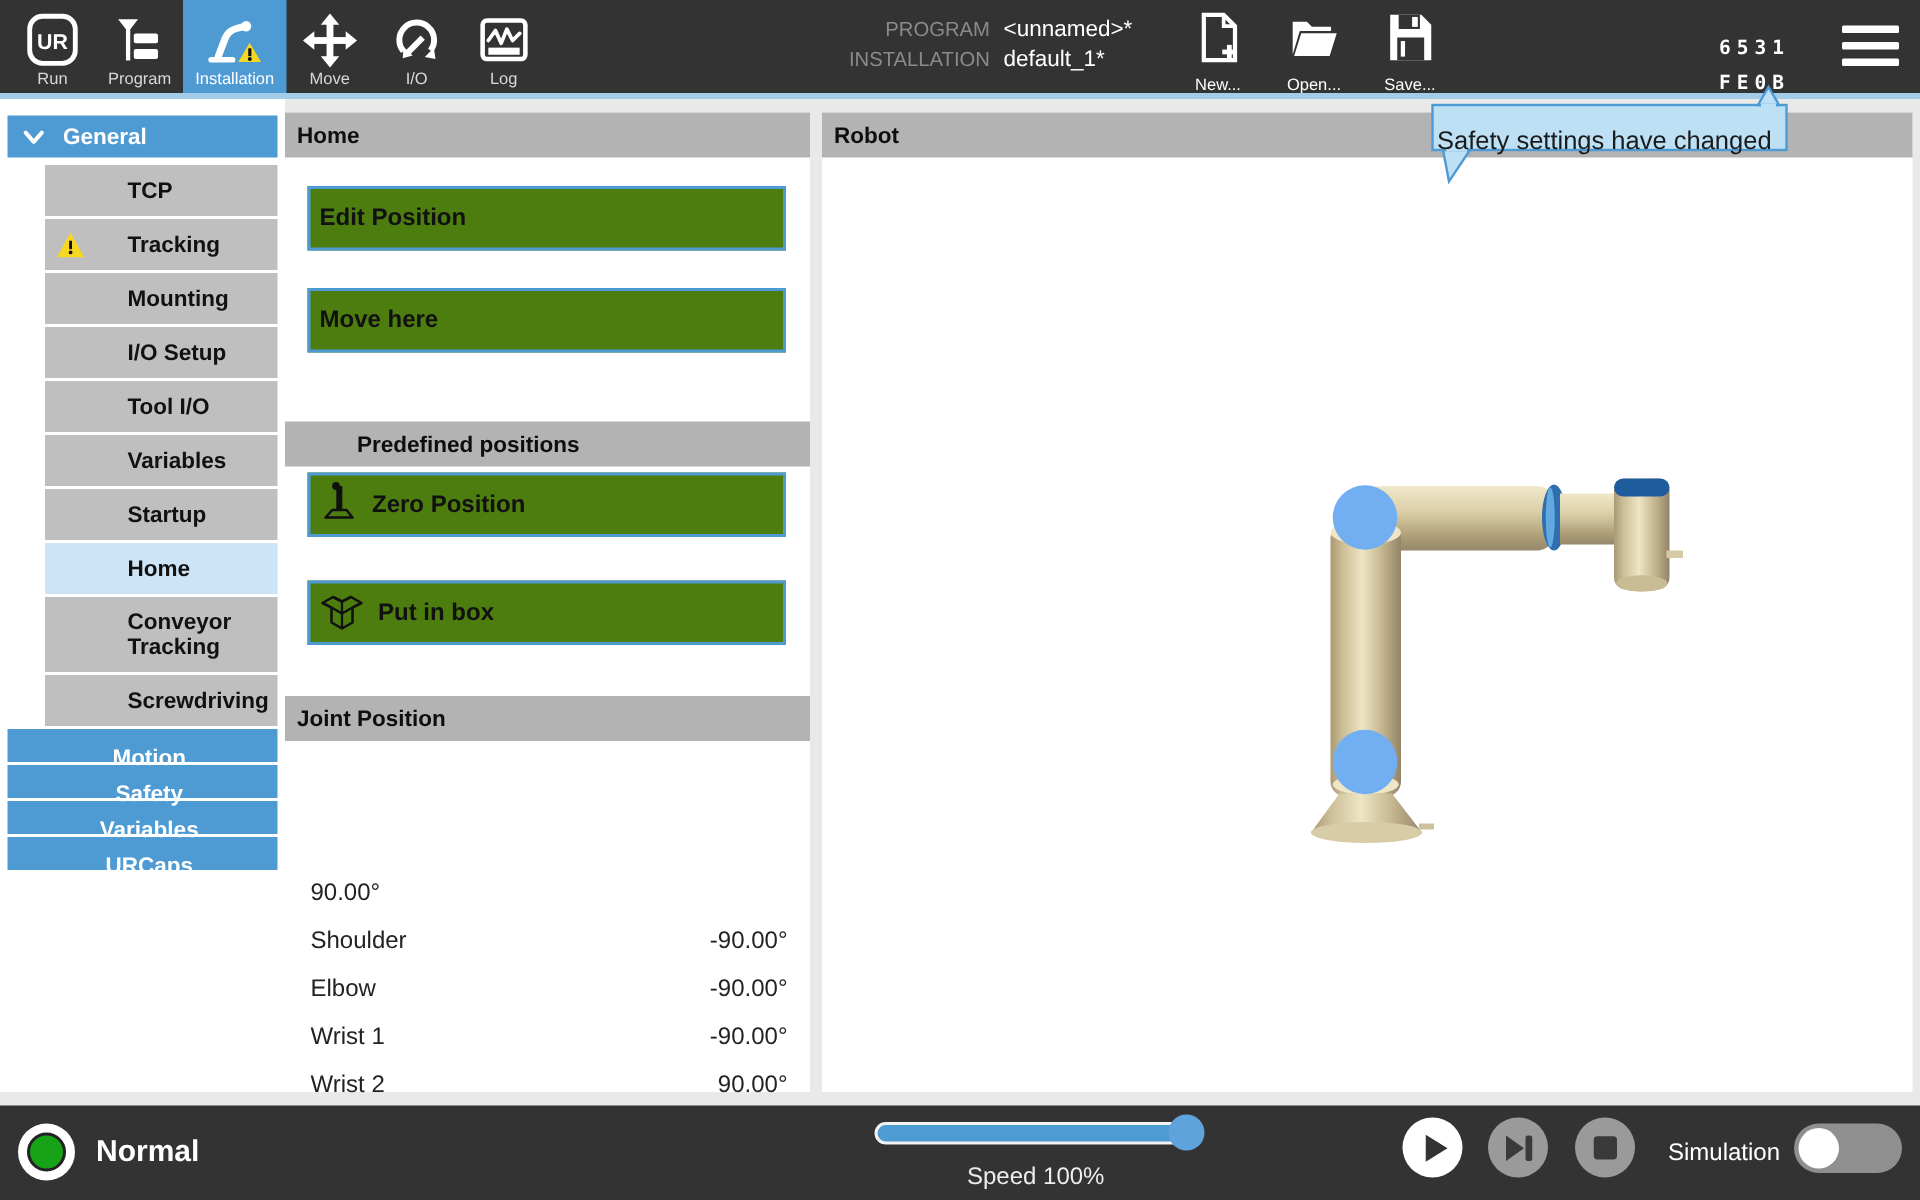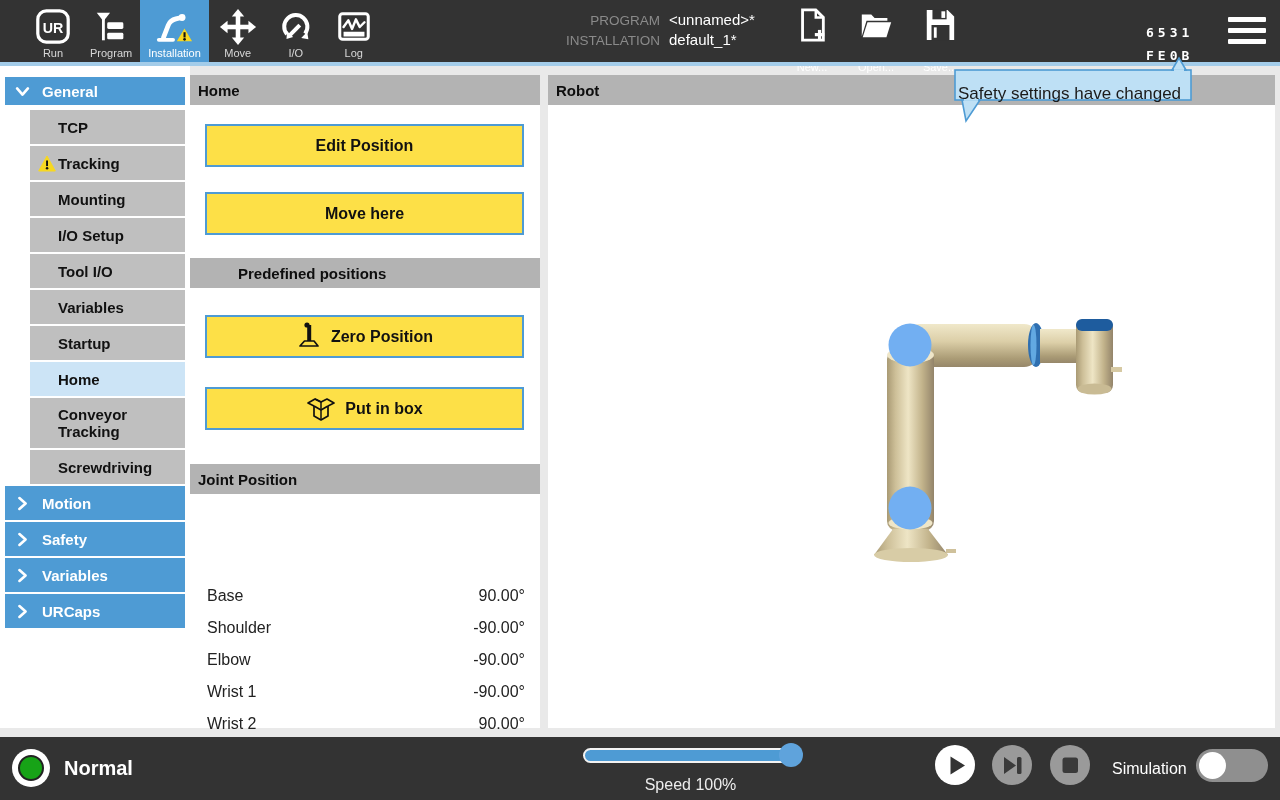--- a/index.html
+++ b/index.html
@@ -2,67 +2,67 @@
 <html><head>
 <meta charset="utf-8">
 <style>
   html,body{margin:0;padding:0;background:#555;}
   .app{position:relative;width:1280px;height:800px;background:#E9E9E9;overflow:hidden;
        font-family:"Liberation Sans",sans-serif;-webkit-font-smoothing:antialiased;}
 
   
   .topbar{position:absolute;top:0;left:0;right:0;height:62px;background:#333333;}
   .blue-underline{position:absolute;top:62px;left:0;right:0;height:4px;background:#A3CCE9;}
-  .tabs{position:absolute;left:24px;top:0;height:62px;display:flex;}
+  .tabs{position:absolute;left:6px;top:0;height:62px;display:flex;}
   .tab{height:62px;min-width:58px;padding:0 8px;display:flex;flex-direction:column;align-items:center;
        justify-content:flex-end;box-sizing:border-box;padding-bottom:2px;cursor:pointer;}
   .tab .tlabel{font-size:11px;color:#D8D8D8;margin-top:1px;line-height:13px;}
   .tab.active{background:#4E9BD4;}
   .tab.active .tlabel{color:#FFFFFF;}
   .tab svg{display:block;}
 
   .fileinfo{position:absolute;left:556px;top:11px;}
   .firow{display:flex;align-items:baseline;height:20px;}
   .filabel{width:104px;text-align:right;color:#8A8A8A;font-size:13.5px;}
   .fivalue{margin-left:9px;color:#FFFFFF;font-size:15px;}
 
   .factions{position:absolute;left:780px;top:7px;display:flex;}
   .faction{width:64px;display:flex;flex-direction:column;align-items:center;cursor:pointer;}
-  .faction .flabel{font-size:11px;color:#FFFFFF;margin-top:14px;}
+  .faction .flabel{font-size:11px;color:#FFFFFF;margin-top:3px;}
 
   .checksum{position:absolute;left:1146px;top:21px;color:#FFFFFF;
             font-family:"DejaVu Sans Mono",monospace;font-size:13px;font-weight:bold;
             letter-spacing:4px;line-height:23px;}
   .hamburger{position:absolute;left:1228px;top:17px;cursor:pointer;}
   .hamburger div{width:38px;height:5px;background:#FFFFFF;border-radius:1px;margin-bottom:6px;}
 
   
   .sidebar{position:absolute;left:0;top:66px;width:190px;height:662px;background:#FFFFFF;}
   .side-header{margin-left:5px;width:180px;height:28px;background:#4E9BD4;color:#FFF;
                display:flex;align-items:center;gap:11px;padding-left:9px;box-sizing:border-box;
                font-size:15px;font-weight:bold;cursor:pointer;}
   .side-header.first{margin-top:11px;margin-bottom:5px;}
-  .side-header.collapsed{height:34px;margin-bottom:2px;}
+  .side-header.collapsed{height:22px;margin-bottom:2px;flex-direction:column;}
   .side-item{position:relative;margin-left:30px;width:155px;height:34px;background:#BFBFBF;
-             margin-bottom:2px;display:flex;align-items:center;padding-left:28px;
+             margin-bottom:2px;display:flex;align-items:center;padding-left:55px;
              box-sizing:border-box;font-size:15px;font-weight:bold;color:#111;cursor:pointer;line-height:17px;}
   .side-item.tall{height:50px;}
   .side-item.selected{background:#CCE4F6;}
   .warn-ico{position:absolute;left:8px;top:9px;}
 
   
   .panel{position:absolute;top:75px;background:#FFFFFF;}
   .mid-panel{left:190px;width:350px;height:653px;}
   .right-panel{left:548px;width:727px;height:653px;}
   .panel-header{height:30px;background:#B3B3B3;color:#0E0E0E;font-size:15px;font-weight:bold;
                 display:flex;align-items:center;padding-left:8px;box-sizing:border-box;}
-  .ur-btn{position:absolute;left:15px;width:319px;height:43px;background:#fde047;
+  .ur-btn{position:absolute;left:15px;width:319px;height:43px;background:#4d7c0f;
           border:2px solid #4E9BD4;box-sizing:border-box;font-family:"Liberation Sans",sans-serif;
           font-size:16px;font-weight:bold;color:#111;display:flex;align-items:center;
-          justify-content:center;gap:9px;cursor:pointer;}
+          gap:9px;cursor:pointer;}
   .sec-header{position:absolute;left:0;width:350px;}
   .jtable{position:absolute;left:0;top:505px;width:350px;}
   .jrow{height:32px;display:flex;align-items:center;padding:0 15px 0 17px;font-size:16px;color:#222;}
   .jname{flex:1;text-align:left;}
   .jval{text-align:right;}
 
   
   .tooltip-svg{position:absolute;left:948px;top:56px;pointer-events:none;}
   .tooltip-text{position:absolute;left:958px;top:84px;font-size:17px;color:#1A1A1A;white-space:nowrap;}
 
@@ -307,21 +307,21 @@
       <span>Home</span>
     </div>
 
     <button class="ur-btn" style="top:49px;">
       <span>Edit Position</span>
     </button>
     <button class="ur-btn" style="top:117px;">
       <span>Move here</span>
     </button>
 
-    <div class="panel-header sec-header" style="top:183px;padding-left:48px;">
+    <div class="panel-header sec-header" style="top:206px;padding-left:48px;">
       <span>Predefined positions</span>
     </div>
 
     <button class="ur-btn" style="top:240px;">
       <span>
         <svg width="26" height="28" viewBox="0 0 26 28">
           <circle cx="11" cy="4" r="2.6" fill="#111"></circle>
           <rect x="11.2" y="4" width="4" height="16" fill="#111"></rect>
           <path d="M4,25 L8.5,20 H18 L22,25 Z" fill="none" stroke="#111" stroke-width="1.7" stroke-linejoin="round"></path>
         </svg>
@@ -341,21 +341,20 @@
       </span>
       <span>Put in box</span>
     </button>
 
     <div class="panel-header sec-header" style="top:389px;">
       <span>Joint Position</span>
     </div>
 
     <div class="jtable">
       <div class="jrow">
-        <span class="jname">Base</span>
         <span class="jval">90.00°</span>
       </div>
       <div class="jrow">
         <span class="jname">Shoulder</span>
         <span class="jval">-90.00°</span>
       </div>
       <div class="jrow">
         <span class="jname">Elbow</span>
         <span class="jval">-90.00°</span>
       </div>

